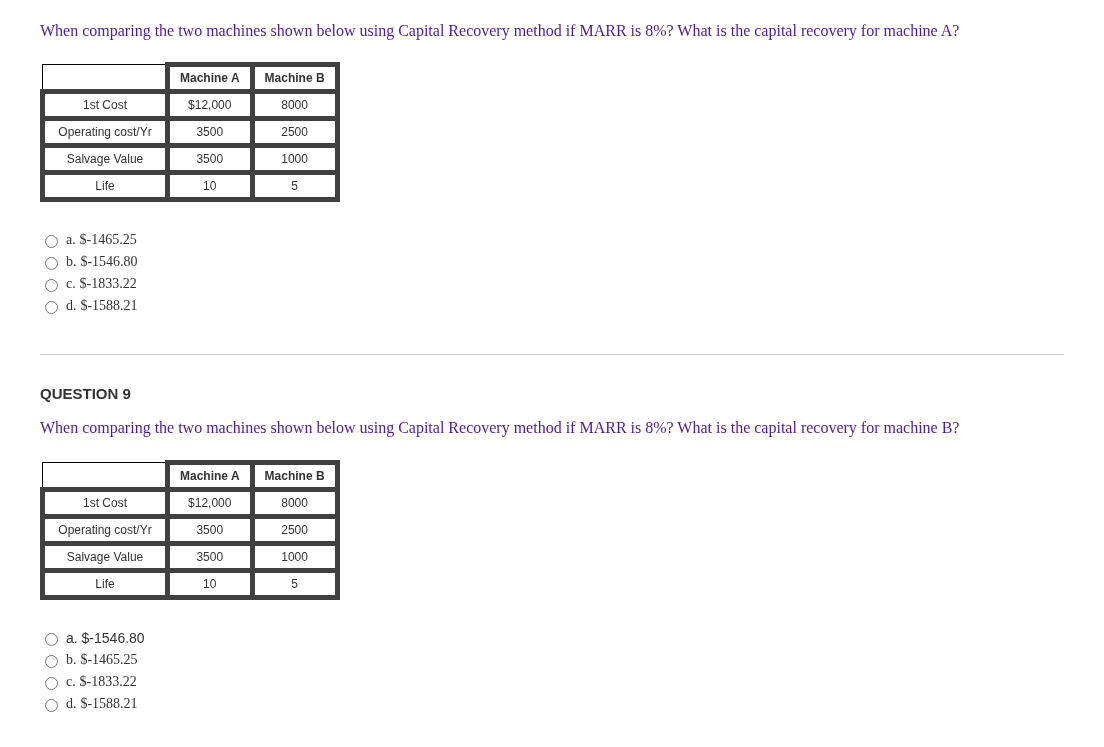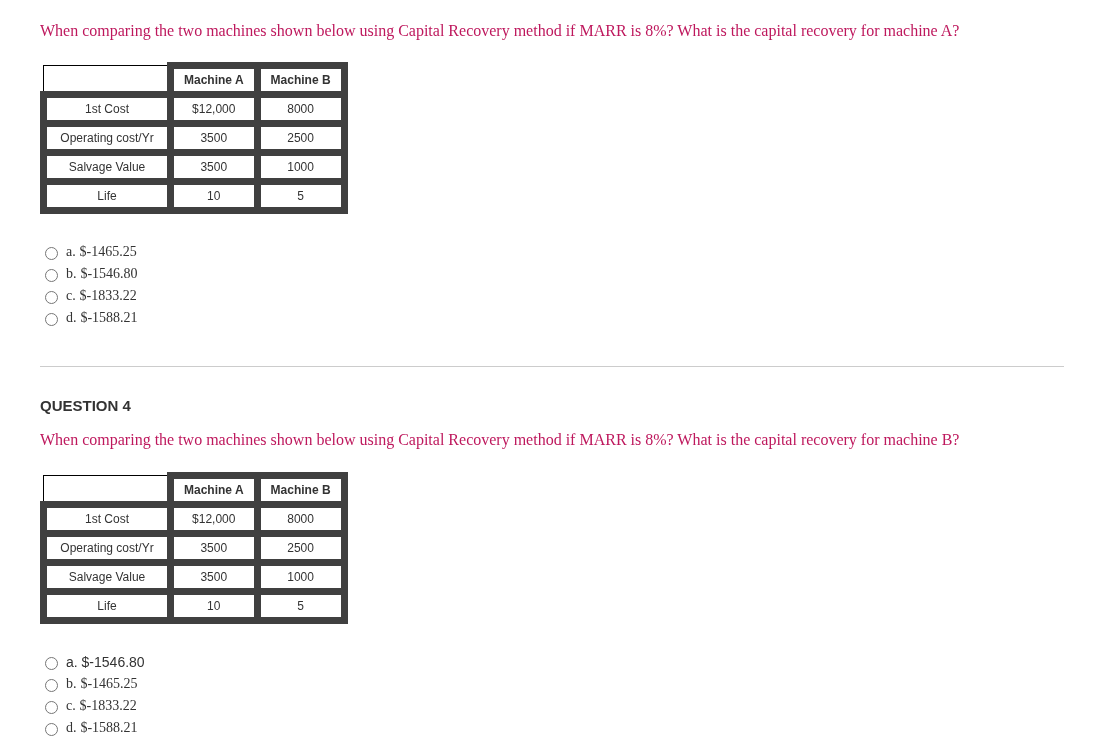--- a/index.html
+++ b/index.html
@@ -6,38 +6,38 @@
     font-family: Arial, Helvetica, sans-serif;
     font-size: 14px;
     color: #333;
     margin: 0;
     padding: 20px 40px;
     background: #fff;
   }
   .question-prompt {
     font-family: Georgia, 'Times New Roman', serif;
     font-size: 16px;
-    color: #be185d;
+    color: #4c1d95;
     margin-bottom: 20px;
     line-height: 1.4;
   }
   .question-heading {
     font-family: Arial, Helvetica, sans-serif;
     font-weight: bold;
     font-size: 15px;
     color: #333;
     margin-bottom: 15px;
     margin-top: 30px;
   }
   table.data-table {
     border-collapse: collapse;
     margin-bottom: 30px;
   }
   table.data-table th, table.data-table td {
-    border: 7px solid #404040;
+    border: 5px solid #404040;
     padding: 4px 10px;
     font-size: 12px;
     text-align: center;
     font-family: Arial, Helvetica, sans-serif;
   }
   table.data-table th {
     font-weight: bold;
     background: #fff;
   }
   table.data-table td.row-label {
@@ -129,21 +129,21 @@
   </div>
   <div class="option-row">
     <input type="radio" name="q1" style="">
     <span class="option-label">d.</span>&nbsp;
     <span class="option-label">$-1588.21</span>
   </div>
 </div>
 
 <hr class="divider">
 
-<div class="question-heading">QUESTION 4</div>
+<div class="question-heading">QUESTION 9</div>
 <div class="question-prompt">When comparing the two machines shown below using Capital Recovery method if MARR is 8%? What is the capital recovery for machine B?</div>
 
 <table class="data-table">
   <tbody>
       <tr>
     <th class="corner"></th>
     <th>Machine A</th>
     <th>Machine B</th>
   </tr>
   <tr>

